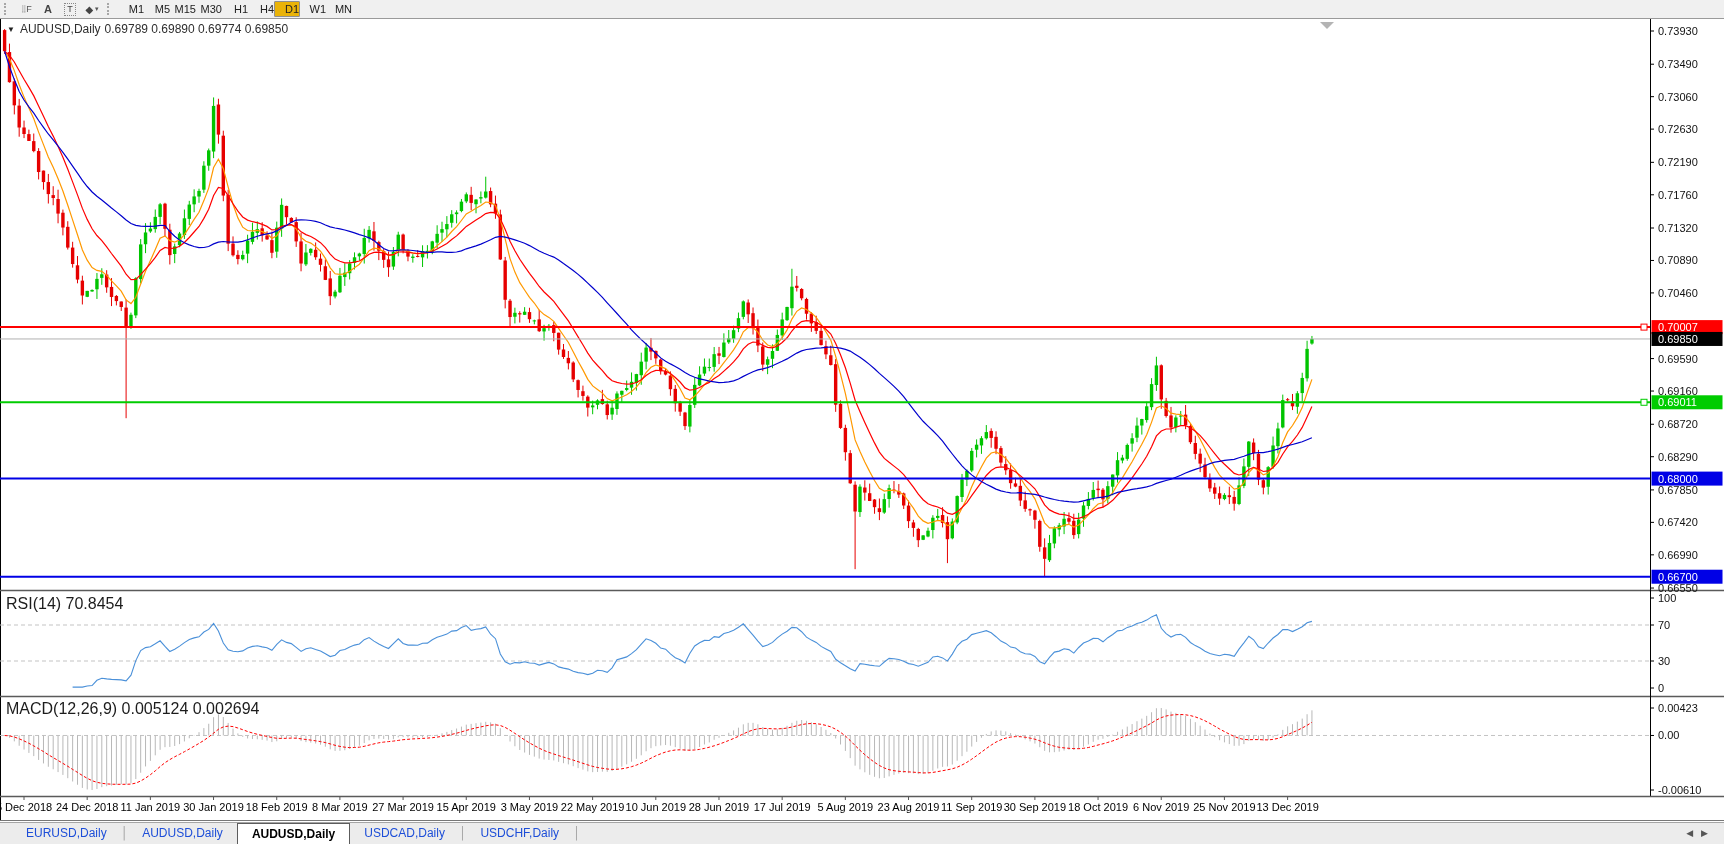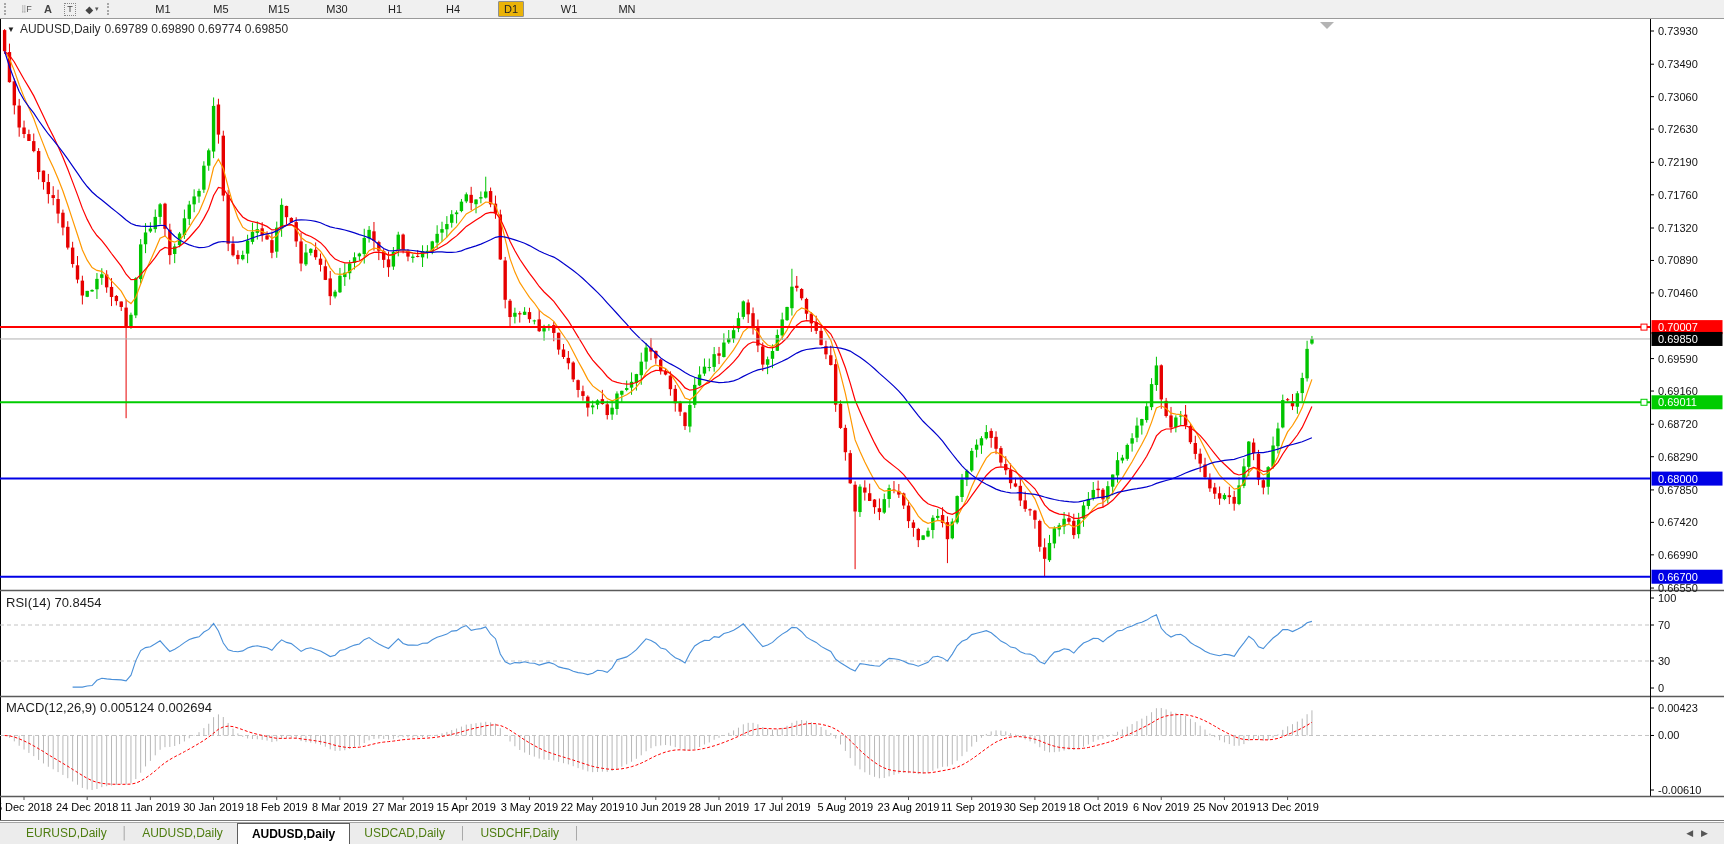--- a/index.html
+++ b/index.html
@@ -10,32 +10,32 @@
            border-bottom:1px solid #9a9a9a;display:flex;align-items:center;font-size:11px;color:#333;z-index:5;}
   .grip{width:3px;height:12px;border-left:2px dotted #a7a7a7;margin:0 6px 0 4px;}
   .tbicon{display:inline-flex;align-items:center;justify-content:center;min-width:16px;height:15px;
           margin:0 3px;color:#444;font-size:10px;cursor:default;}
   .icon-fibo{font-size:9px;letter-spacing:-1px;color:#555;}
   .icon-fibo .dots{font-size:7px;color:#888;margin-right:1px;}
   .icon-A{font-weight:bold;font-size:11px;}
   .icon-T{border:1px dotted #888;padding:0 2px;font-size:9px;line-height:11px;}
   .icon-arrows{font-size:10px;}
   .dd{font-size:7px;color:#555;margin-left:2px;}
-  .tf-btn{width:26px;text-align:center;height:16px;line-height:16px;color:#222;cursor:default;margin-left:32px;}
+  .tf-btn{width:26px;text-align:right;height:16px;line-height:16px;color:#222;cursor:default;}
   .tf-btn.active{background:#eab308;border:1px solid #8f8f8f;height:14px;line-height:14px;width:24px;border-radius:1px;}
   
   .chart-title{position:absolute;top:22px;left:7px;font-size:12px;color:#2e2e2e;z-index:4;white-space:nowrap;}
   .chart-title .tri{font-size:8px;color:#222;margin-right:5px;vertical-align:1px;}
   .chart-title .ohlc{margin-left:4px;}
-  .panel-label{position:absolute;left:6px;font-size:13px;color:#1c1c1c;z-index:4;white-space:nowrap;}
+  .panel-label{position:absolute;left:6px;font-size:16px;color:#1c1c1c;z-index:4;white-space:nowrap;}
   
   .tabstrip{position:absolute;left:0;top:822px;right:0;height:22px;background:#ececec;border-top:1px solid #a5a5a5;
             display:flex;align-items:stretch;font-size:12px;z-index:5;}
   .tabpad{width:12px;}
-  .tab{padding:3px 14px 0 14px;color:#4d7c0f;white-space:nowrap;cursor:default;}
+  .tab{padding:3px 14px 0 14px;color:#1d4ed8;white-space:nowrap;cursor:default;}
   .tab.active{background:#fff;border:1px solid #5c5c5c;border-bottom:none;font-weight:bold;color:#000;margin-top:0px;}
   .tabsep{color:#9d9d9d;padding-top:3px;}
   .tabarrows{position:absolute;right:8px;top:5px;font-size:9px;color:#555;letter-spacing:8px;}
   svg{position:absolute;top:0;left:0;z-index:1;}
 </style>
 </head>
 <body>
 
 <div class="toolbar">
   <span class="grip"></span>

